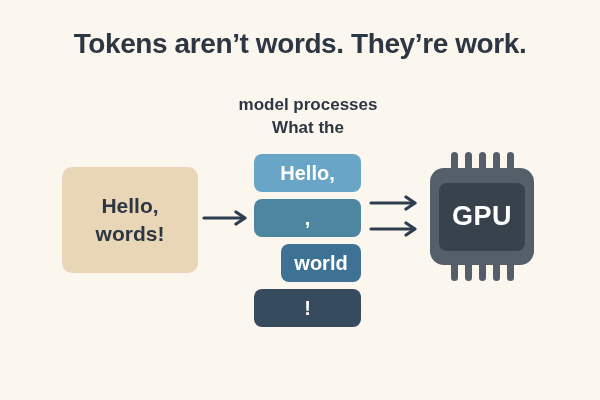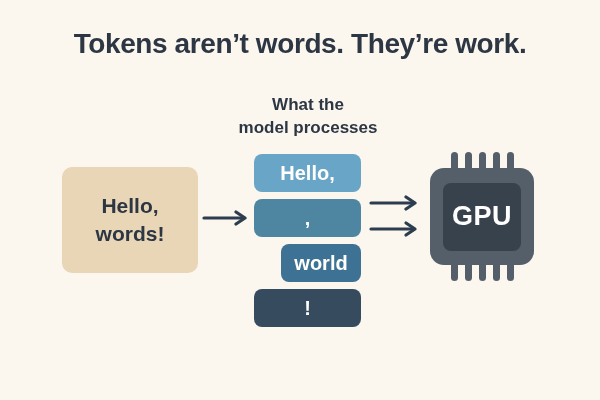--- a/index.html
+++ b/index.html
@@ -68,38 +68,38 @@
   .pins { display: flex; justify-content: center; gap: 7px; height: 16px; }
   .pin { width: 7px; height: 16px; }
   .pins-top .pin { border-radius: 3.5px 3.5px 0 0; }
   .pins-bottom .pin { border-radius: 0 0 3.5px 3.5px; }
   .gpu-body {
     height: 97px;
     border-radius: 14px;
     display: flex; align-items: center; justify-content: center;
   }
   .gpu-core {
-    width: 78px; height: 68px;
+    width: 86px; height: 68px;
     border-radius: 8px;
     display: flex; align-items: center; justify-content: center;
     color: #ffffff; font-weight: bold; font-size: 27px;
     letter-spacing: 0.5px;
   }
 </style>
 </head>
 <body>
 
 <div class="canvas">
 
   <div class="title">Tokens aren’t words. They’re work.</div>
 
 
   <div class="col-label label-tokens">
+    <div>model processes</div>
     <div>What the</div>
-    <div>model processes</div>
   </div>
 
   <div class="input-box" style="background-color: rgb(233, 214, 182);">
     <div>Hello,</div>
     <div>words!</div>
   </div>
 
   <svg class="arrow-svg arrow-single" width="48" height="16" viewBox="0 0 48 16">
     <line x1="2" y1="8" x2="41" y2="8"></line>
     <polyline points="34,2 43,8 34,14"></polyline>

